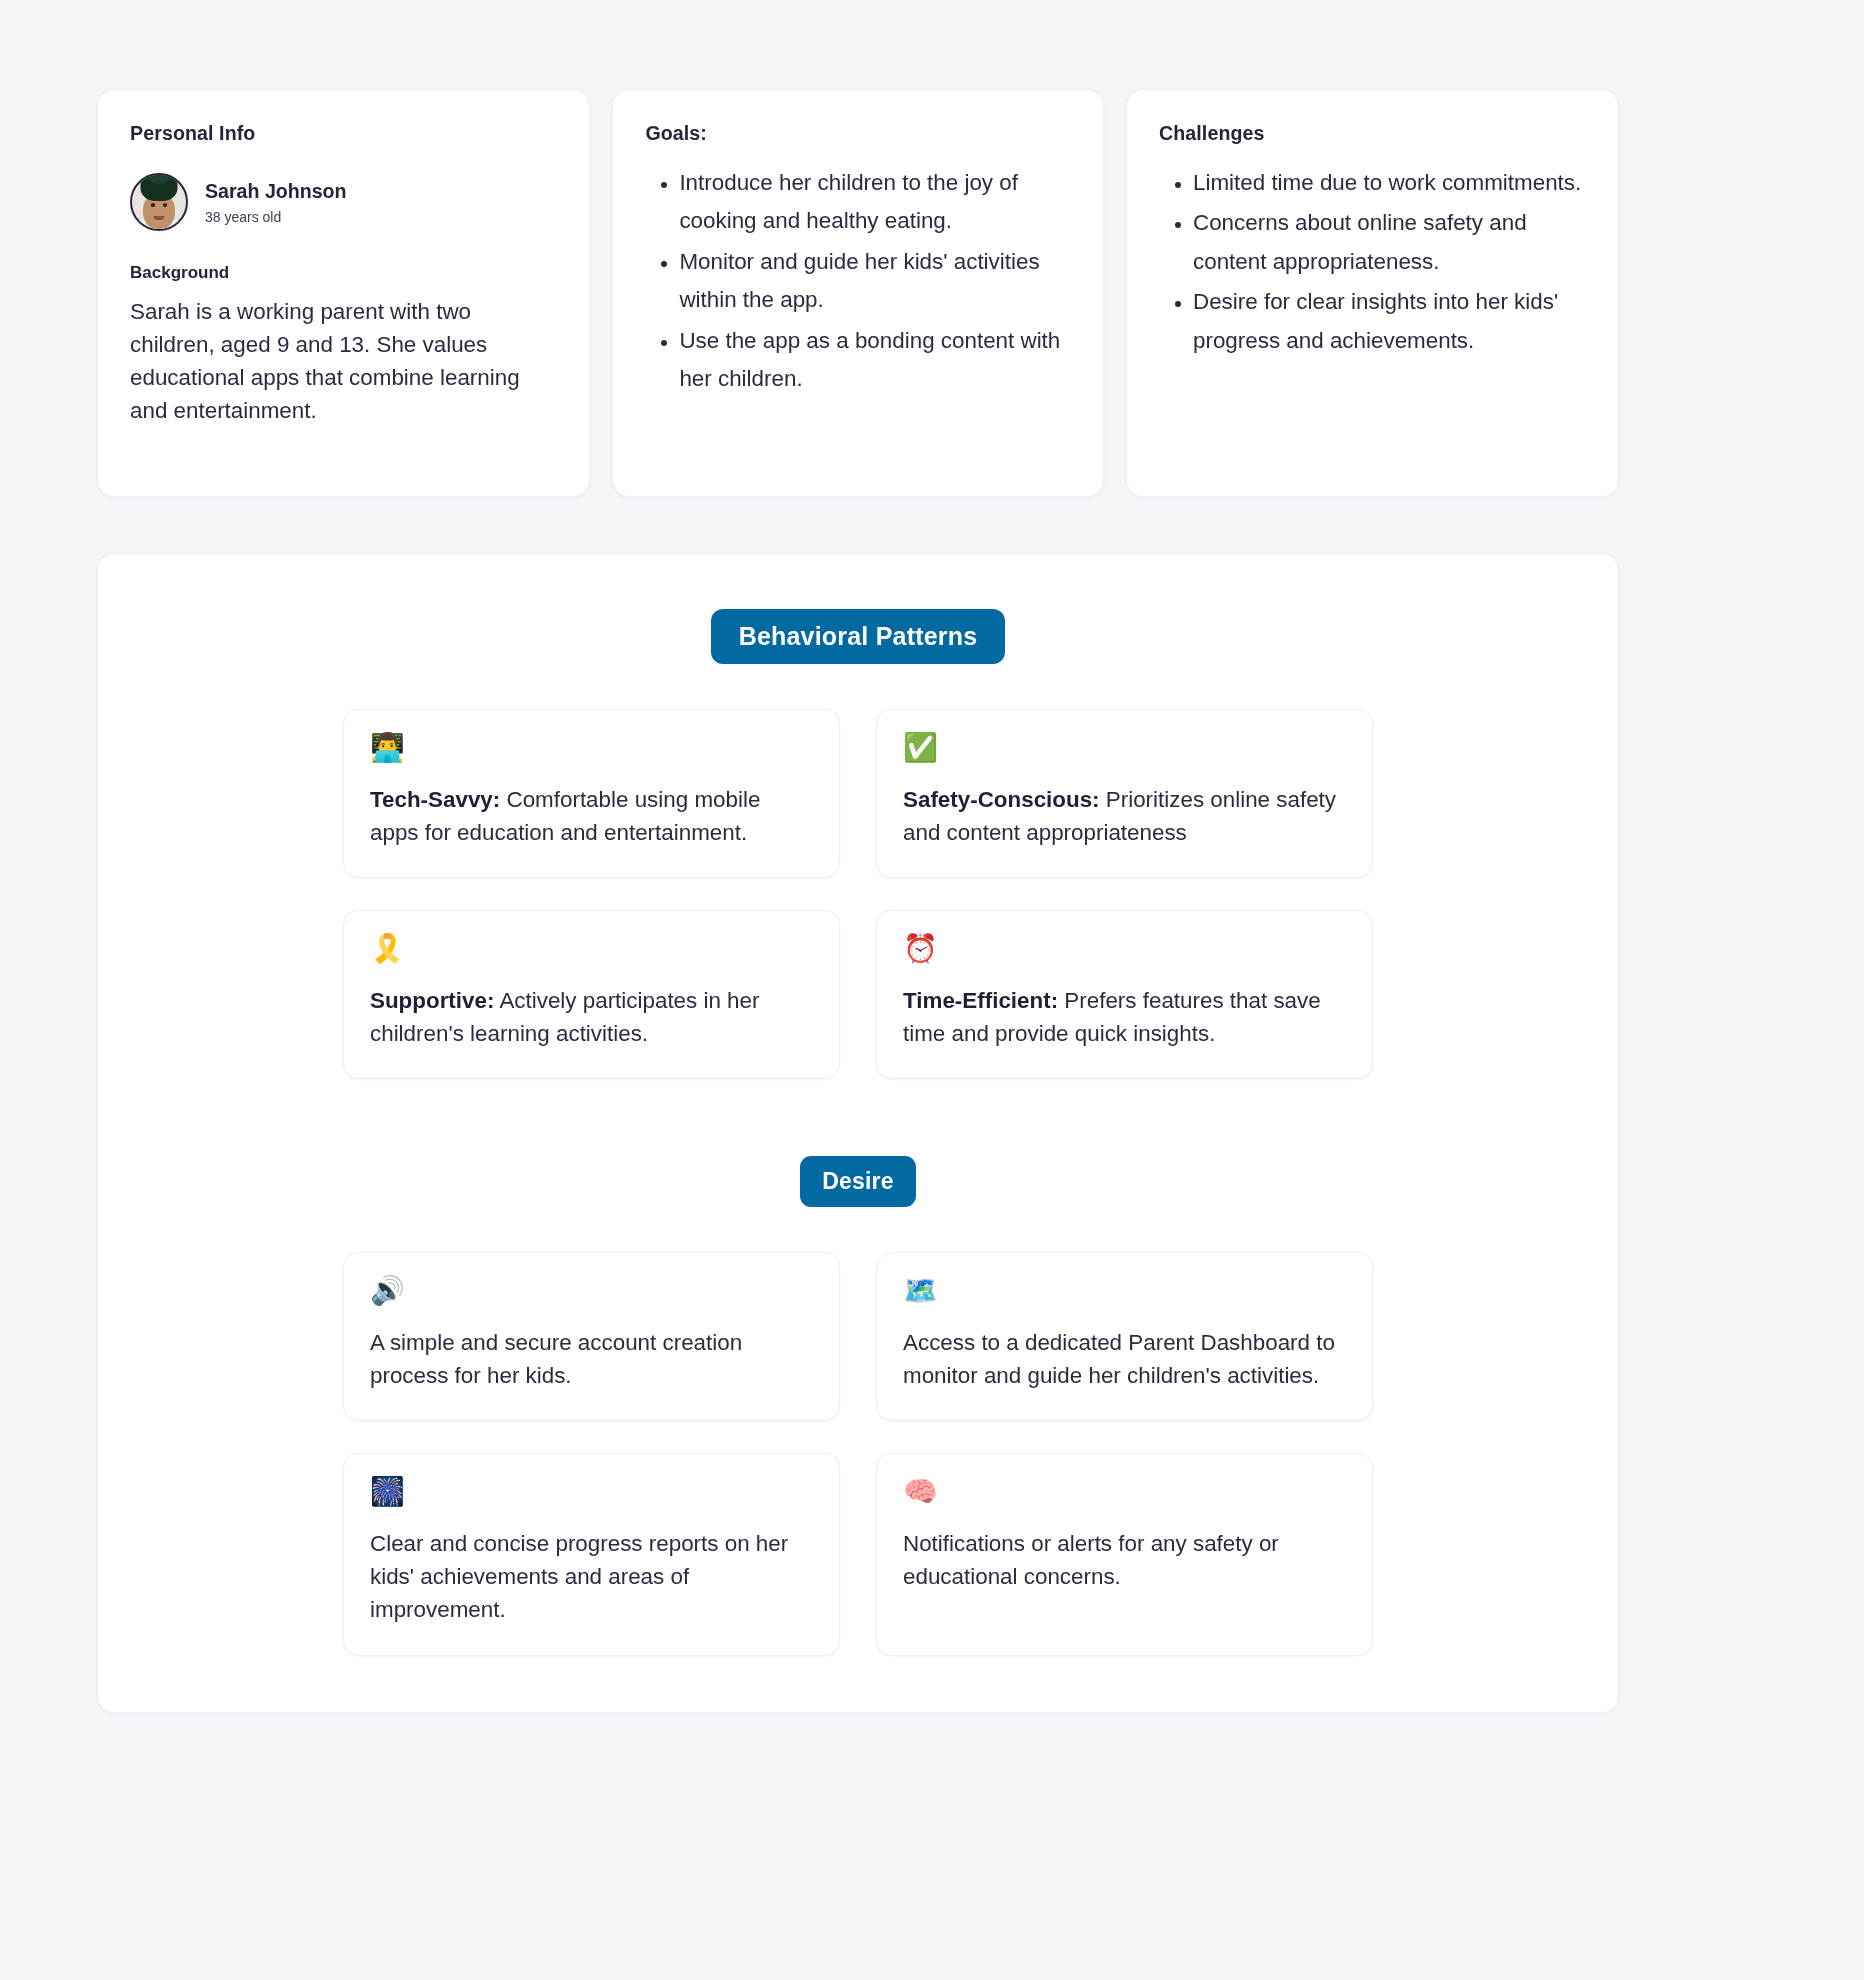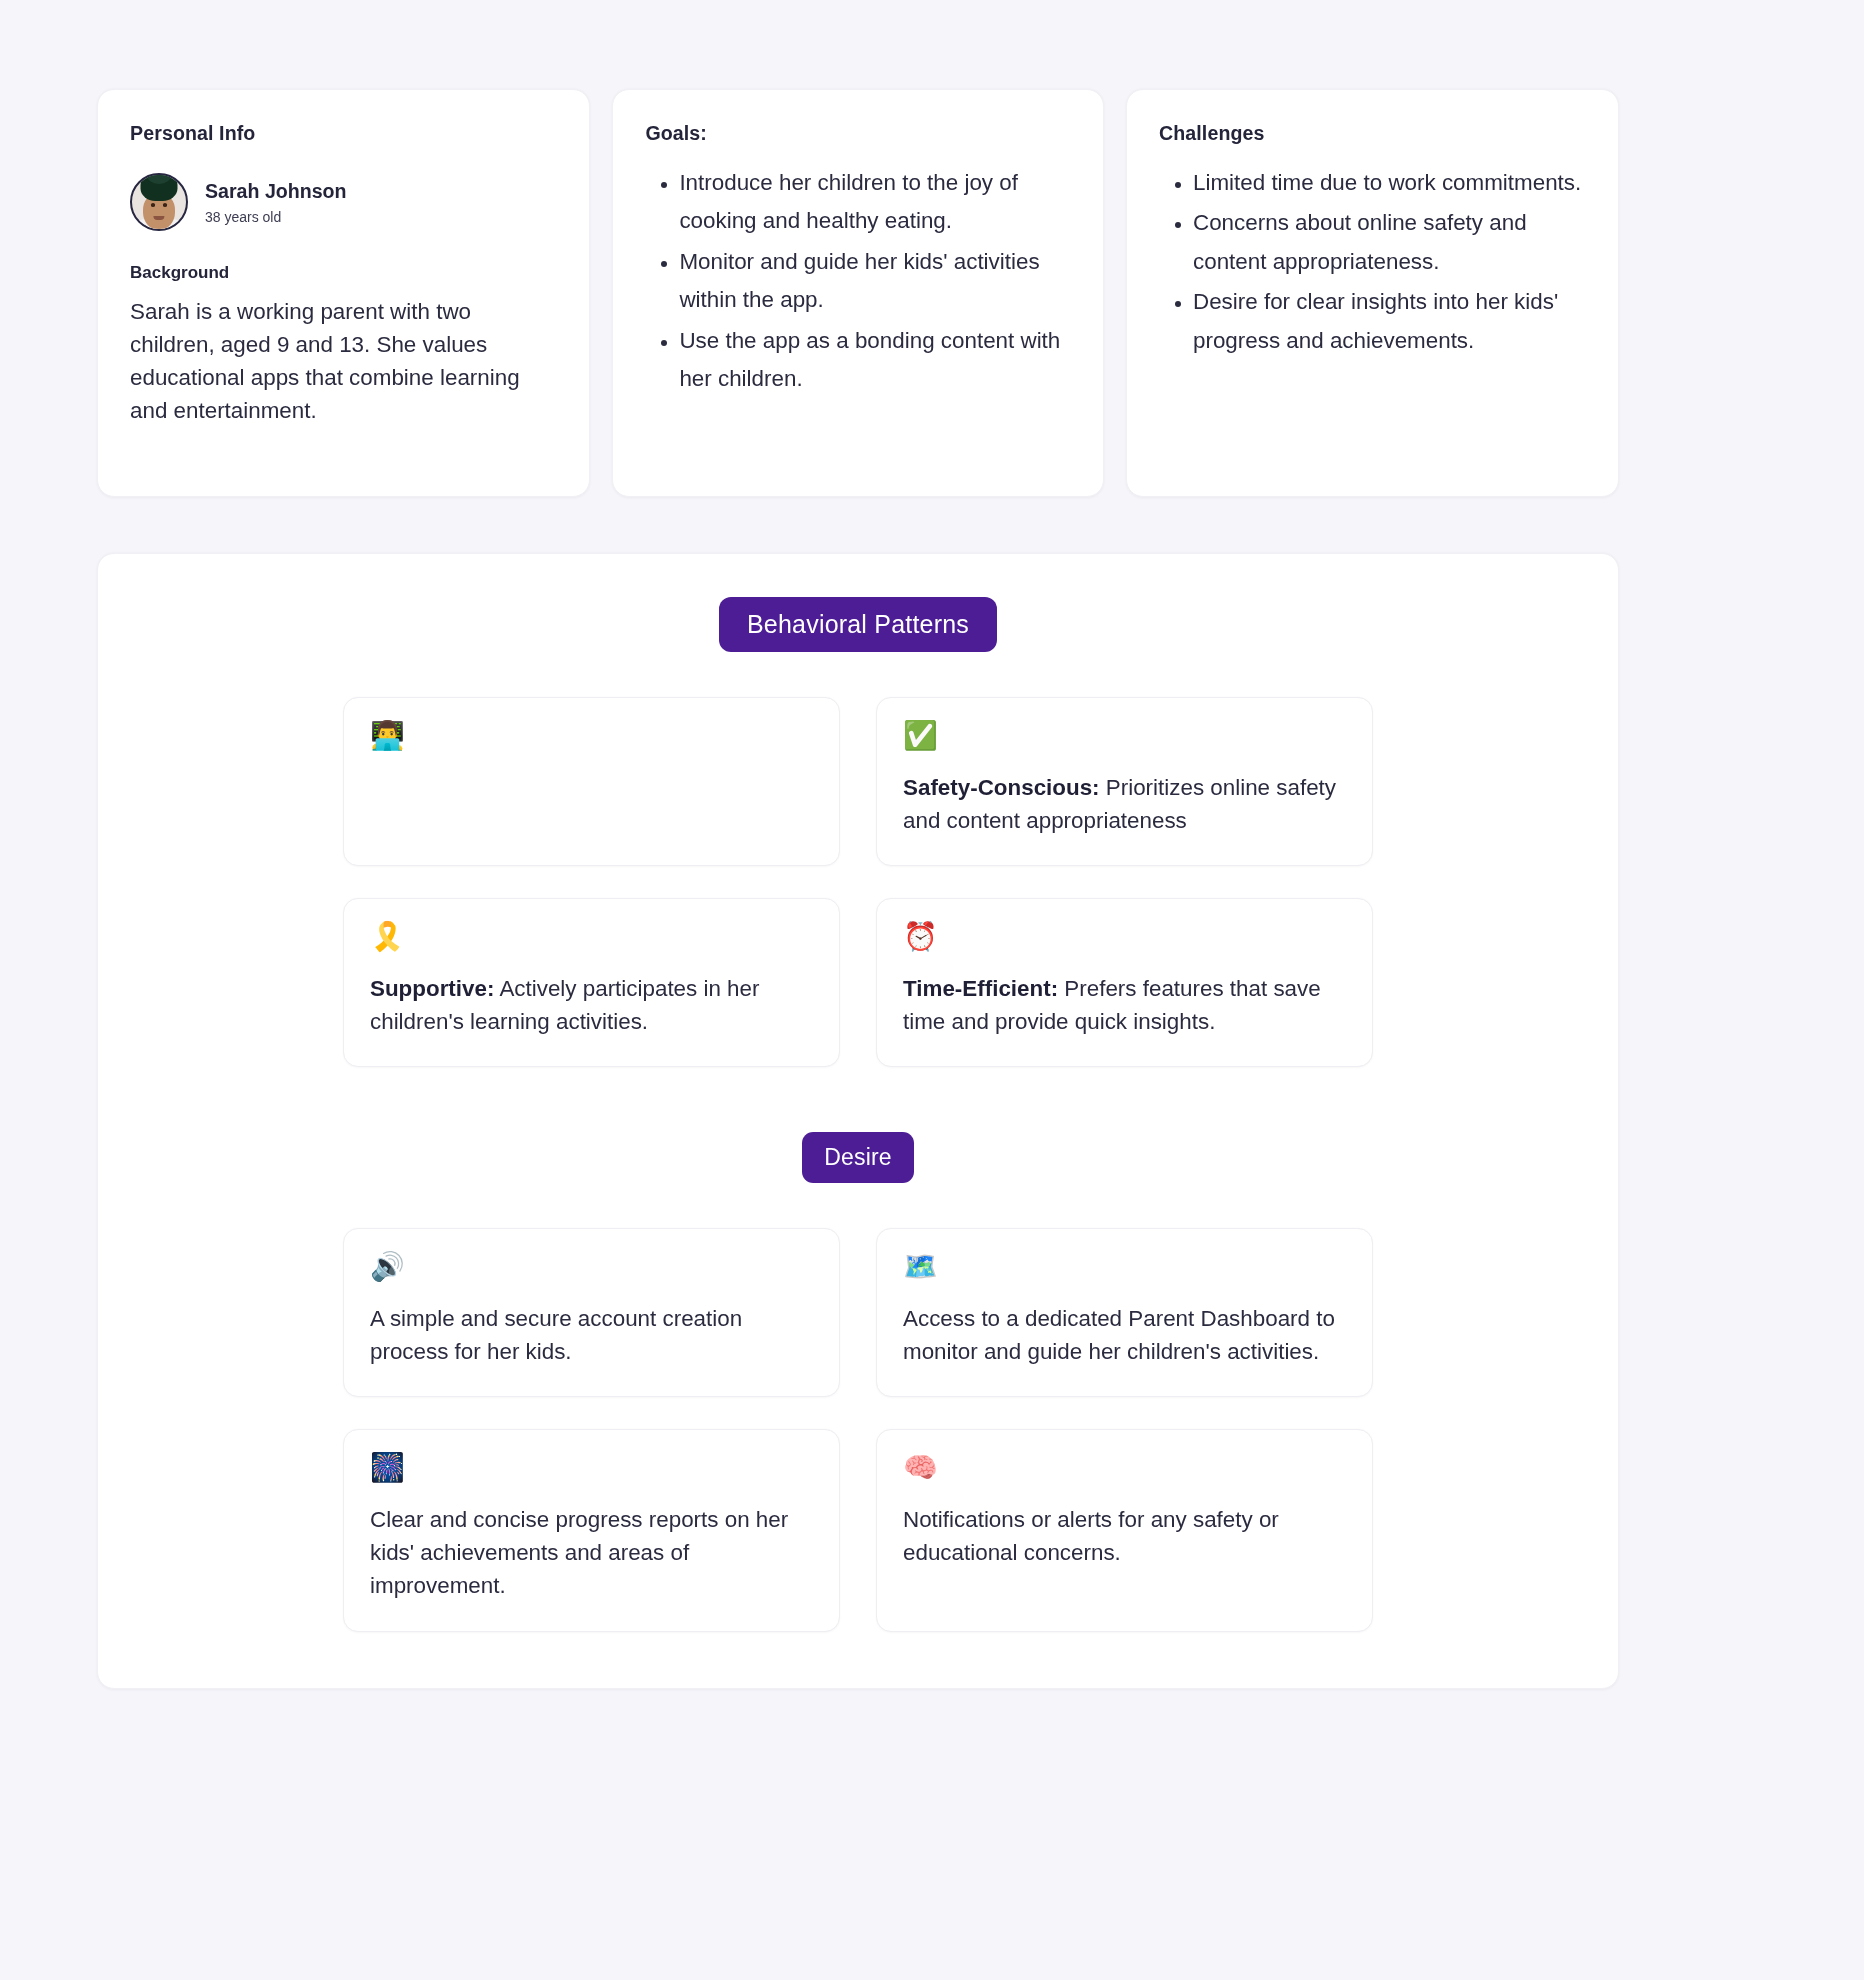--- a/index.html
+++ b/index.html
@@ -193,28 +193,29 @@
     box-shadow: 0 0.9px 2.8px rgba(30, 30, 60, 0.05);
     padding: 43px 0 56px 0;
   }
 
   .section-badge-wrap {
     display: flex;
     justify-content: center;
   }
 
   .section-badge {
-    background: #4c1d95;
+    background: #0369a1;
     color: #ffffff;
     font-size: 25px;
-    font-weight: 400;
+    font-weight: 700;
     border-radius: 12px;
     padding: 13px 28px;
     line-height: 1.15;
     letter-spacing: 0.2px;
+    margin-top: 12px;
   }
 
   .section-badge.small {
     font-size: 23px;
     padding: 12px 22.4px;
     border-radius: 11.2px;
   }
 
   .grid2 {
     display: grid;
@@ -307,20 +308,23 @@
   <div class="panel">
 
     <div class="section-badge-wrap">
       <div class="section-badge">Behavioral Patterns</div>
     </div>
 
     <div class="grid2">
 
       <div class="mini-card">
         <span class="mini-icon">👨‍💻</span>
+        <div class="mini-text">
+          <b>Tech-Savvy:</b><span> Comfortable using mobile apps for education and entertainment.</span>
+        </div>
       </div>
 
       <div class="mini-card">
         <span class="mini-icon">✅</span>
         <div class="mini-text">
           <b>Safety-Conscious:</b><span> Prioritizes online safety and content appropriateness</span>
         </div>
       </div>
 
       <div class="mini-card">

